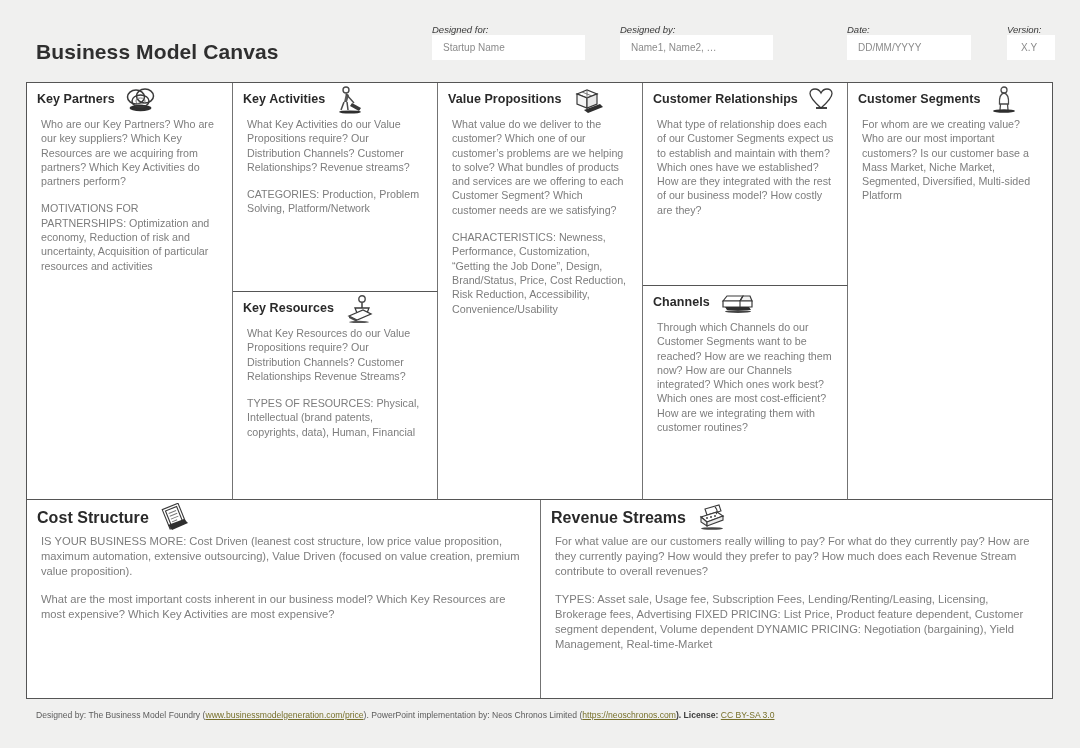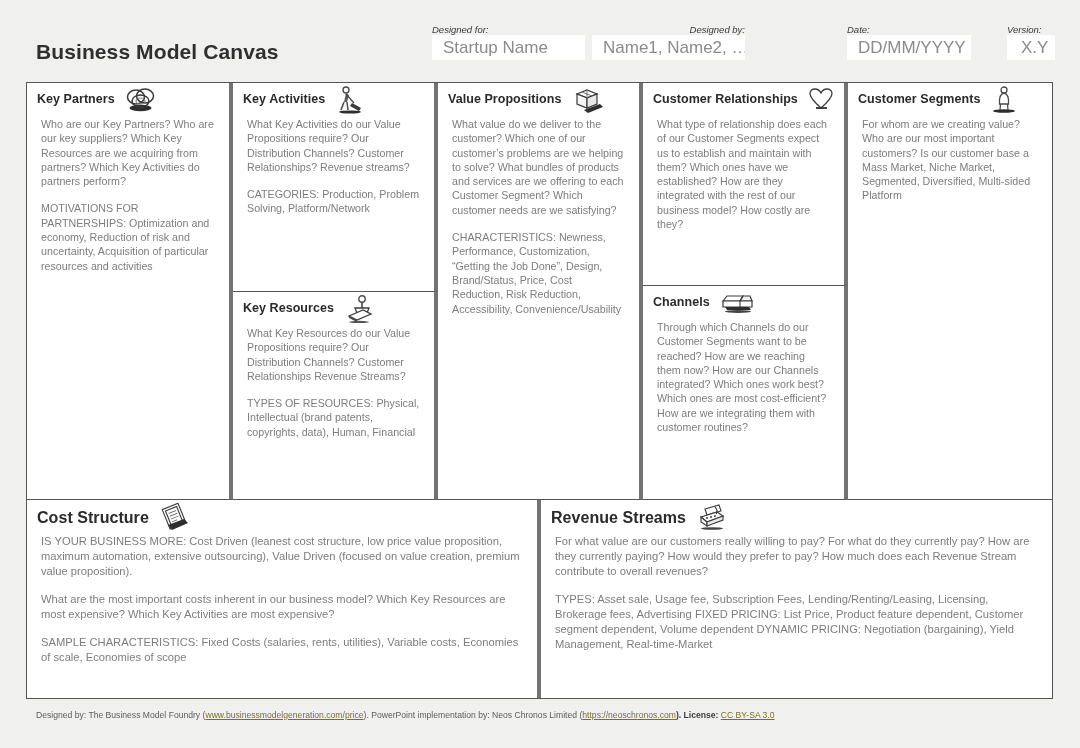--- a/index.html
+++ b/index.html
@@ -47,31 +47,31 @@
     margin-bottom: 0;
     white-space: nowrap;
   }
   .field-box {
     background: #ffffff;
     border: none;
     height: 25px;
     display: flex;
     align-items: center;
     padding-left: 11px;
-    font-size: 17px;
+    font-size: 10px;
     color: #8b8b8b;
     font-family: "Liberation Sans", sans-serif;
     white-space: nowrap;
     overflow: hidden;
   }
 
   #fg-designed-for { left: 432px; top: 24px; }
   #fg-designed-for .field-box { width: 153px; }
 
-  #fg-designed-by { left: 592px; top: 24px; text-align: right; }
+  #fg-designed-by { left: 620px; top: 24px; }
   #fg-designed-by .field-box { width: 153px; }
 
   #fg-date { left: 847px; top: 24px; }
   #fg-date .field-box { width: 124px; }
 
   #fg-version { left: 1007px; top: 24px; }
   #fg-version .field-box { width: 48px; padding-left: 14px; }
 
   
   .grid {
@@ -83,21 +83,21 @@
     background: #ffffff;
     border: 1px solid #555555;
   }
 
   .cell {
     position: absolute;
     background: #ffffff;
     overflow: hidden;
   }
 
-  .b-right { border-right: 4px solid #737373; }
+  .b-right { border-right: 1px solid #737373; }
   .b-bottom { border-bottom: 1px solid #555555; }
 
   
   #cell-key-partners   { left: 0px;   top: 0px;   width: 206px; height: 417px; }
   #cell-key-activities { left: 206px; top: 0px;   width: 205px; height: 209px; }
   #cell-key-resources  { left: 206px; top: 209px; width: 205px; height: 208px; }
   #cell-value-props    { left: 411px; top: 0px;   width: 205px; height: 417px; }
   #cell-cust-rel       { left: 616px; top: 0px;   width: 205px; height: 203px; }
   #cell-channels       { left: 616px; top: 203px; width: 205px; height: 214px; }
   #cell-cust-seg       { left: 821px; top: 0px;   width: 204px; height: 417px; }
@@ -342,21 +342,20 @@
               <line x1="12.5" y1="14" x2="20.5" y2="14" stroke="#777" stroke-width="0.9"></line>
               <line x1="12.5" y1="17" x2="18" y2="17" stroke="#777" stroke-width="0.9"></line>
             </g>
             <path d="M10 22 L26 16 L30 20 L14 27 Z" fill="#2e2e2e"></path>
           </svg>
         </span>
       </div>
       <div class="cell-body">
         <p>IS YOUR BUSINESS MORE: Cost Driven (leanest cost structure, low price value proposition, maximum automation, extensive outsourcing), Value Driven (focused on value creation, premium value proposition).</p>
         <p>What are the most important costs inherent in our business model? Which Key Resources are most expensive? Which Key Activities are most expensive?</p>
-        <p>SAMPLE CHARACTERISTICS: Fixed Costs (salaries, rents, utilities), Variable costs, Economies of scale, Economies of scope</p>
       </div>
     </div>
 
     <div class="cell wide" id="cell-revenue">
       <div class="cell-head">
         <span class="cell-title">Revenue Streams</span>
         <span class="cell-icon">
           <svg width="34" height="30" viewBox="0 0 34 30">
             <path d="M10 6 L24 2 L26 8 L12 12 Z" fill="#ffffff" stroke="#3a3a3a" stroke-width="1.1"></path>
             <path d="M6 14 L22 9 L28 13 L12 19 Z" fill="#ffffff" stroke="#3a3a3a" stroke-width="1.2"></path>

